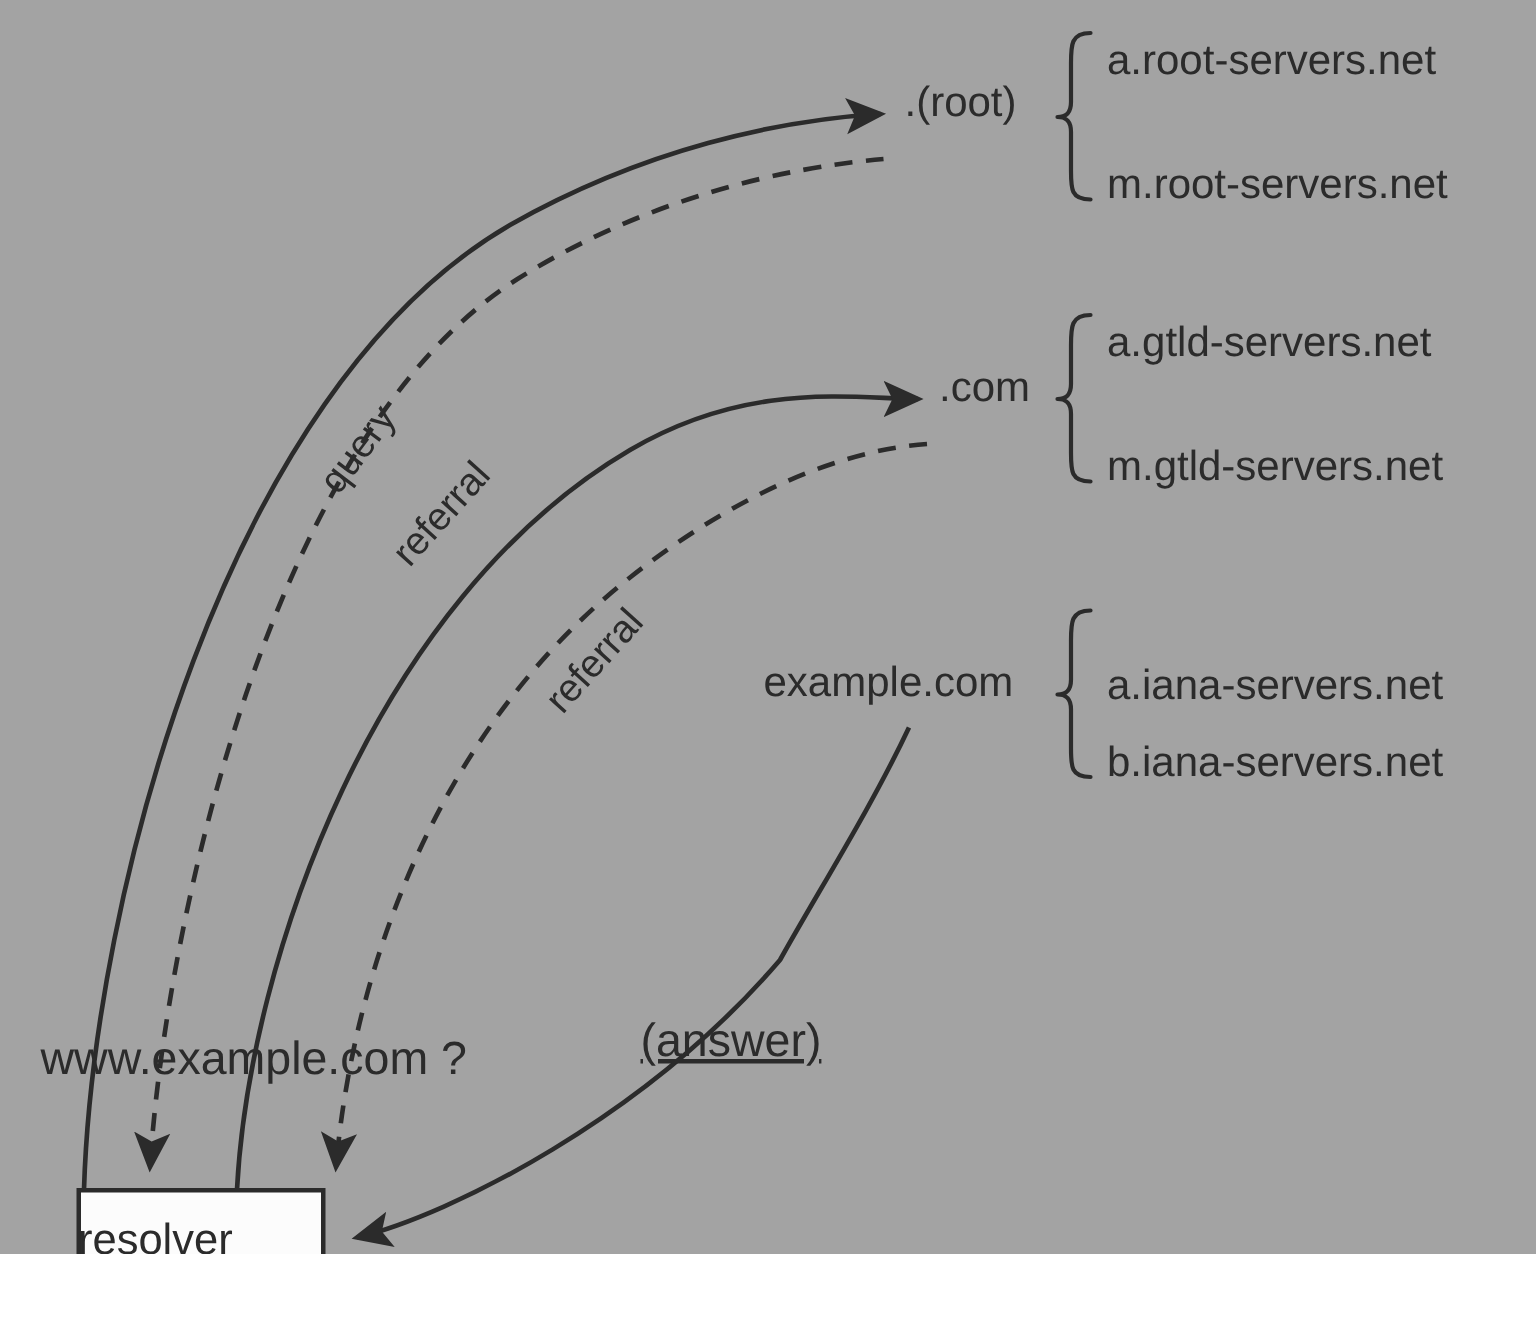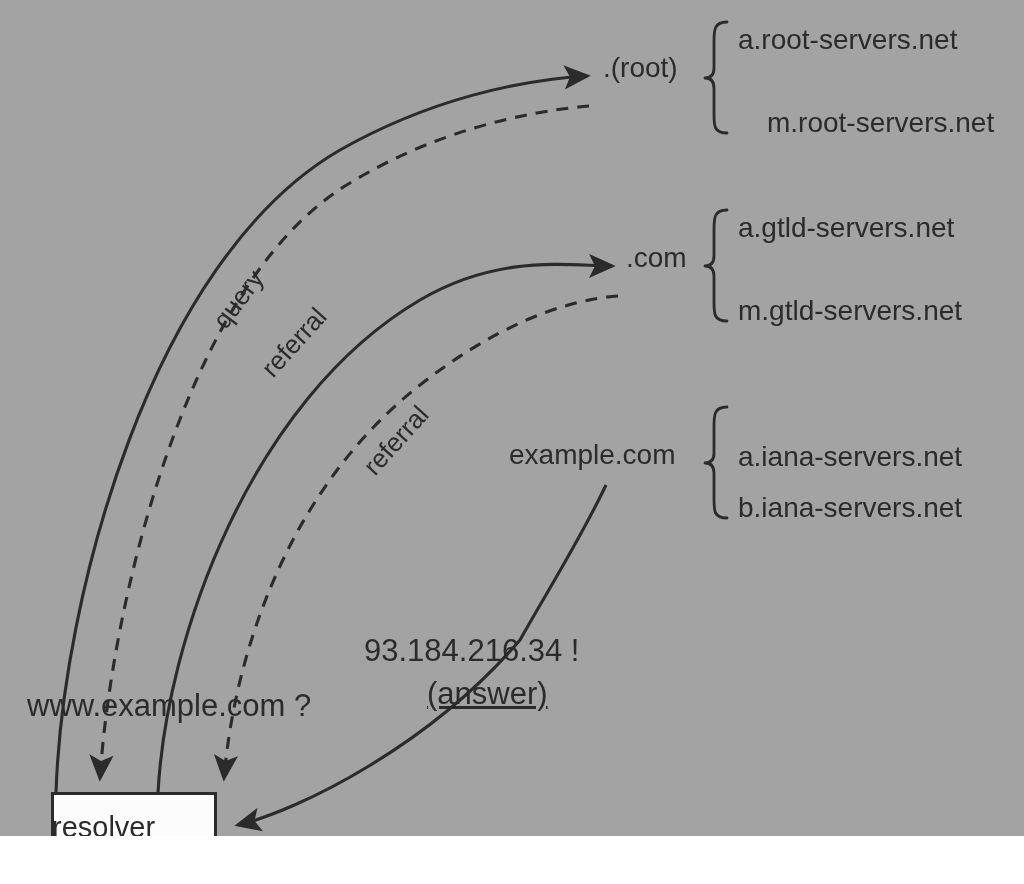--- a/index.html
+++ b/index.html
@@ -83,32 +83,31 @@
 
     <path d="M 727,407 C 714,407 714,415 714,427 L 714,453 C 714,461 710,463 705,463
              C 710,463 714,465 714,473 L 714,499 C 714,511 714,518 727,518" fill="none" stroke="#2b2b2b" stroke-width="2.8" stroke-linecap="round" stroke-linejoin="round"></path>
   </svg>
 
   <div class="lbl zone-name" style="left:603px; top:54px;">.(root)</div>
   <div class="lbl zone-name" style="left:626px; top:244px;">.com</div>
   <div class="lbl zone-name" style="left:509px; top:441px;">example.com</div>
 
   <div class="lbl ns-entry" style="left:738px; top:26px;">a.root-servers.net</div>
-  <div class="lbl ns-entry" style="left:738px; top:109px;margin-left:29px;">m.root-servers.net</div>
+  <div class="lbl ns-entry" style="left:738px; top:109px;">m.root-servers.net</div>
 
   <div class="lbl ns-entry" style="left:738px; top:214px;">a.gtld-servers.net</div>
   <div class="lbl ns-entry" style="left:738px; top:297px;">m.gtld-servers.net</div>
 
   <div class="lbl ns-entry" style="left:738px; top:411px;margin-top:32px;">a.iana-servers.net</div>
   <div class="lbl ns-entry" style="left:738px; top:494px;">b.iana-servers.net</div>
 
   <div class="edge-label" style="left:206px; top:284px; transform:rotate(-53deg);">query</div>
   <div class="edge-label" style="left:253px; top:327px; transform:rotate(-48deg);">referral</div>
   <div class="edge-label" style="left:355px; top:425px; transform:rotate(-48deg);">referral</div>
 
-  <div class="lbl answer-ip" style="left:364px; top:635px;">93.184.216.34 !</div>
   <div class="lbl answer-sub" style="left:427px; top:678px;text-decoration:underline;">(answer)</div>
 
   <div class="lbl query-label" style="left:27px; top:690px;">www.example.com ?</div>
 
   <div class="resolver-text" style="left:52px; top:811px;">resolver</div>
 
 </div>
 
 </body></html>

